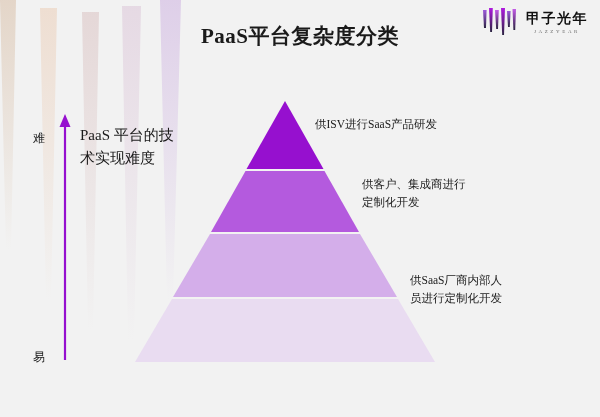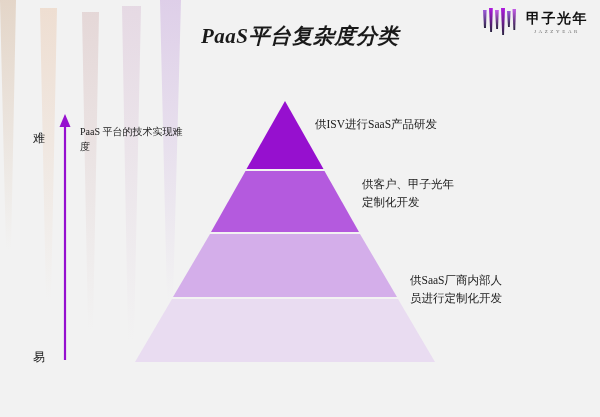--- a/index.html
+++ b/index.html
@@ -35,21 +35,20 @@
     position: absolute;
     left: 0;
     top: 22px;
     width: 600px;
     text-align: center;
     font-family: "Liberation Serif", serif;
     font-size: 21px;
     font-weight: bold;
     color: #1a1a1a;
     letter-spacing: 0.5px;
-    font-style: italic;
   }
 
   .logo {
     position: absolute;
     right: 12px;
     top: 8px;
     display: flex;
     align-items: center;
     gap: 7px;
   }
@@ -86,21 +85,21 @@
   }
   .axis-label.hard { left: 33px; top: 130px; }
   .axis-label.easy { left: 33px; top: 349px; }
 
   .axis-note {
     position: absolute;
     left: 80px;
     top: 124px;
     width: 104px;
     font-family: "Liberation Serif", serif;
-    font-size: 10px;
+    font-size: 15px;
     line-height: 1.5;
     color: #1a1a1a;
   }
 
   
   .tier-label {
     position: absolute;
     font-family: "Liberation Serif", serif;
     font-size: 11.5px;
     line-height: 1.55;
@@ -191,18 +190,18 @@
     <polygon points="285,101 246.5,169 323.5,169" fill="#9610CF"></polygon>
 
     <polygon points="245.5,171 324.5,171 359,232 211,232" fill="#B45ADE"></polygon>
 
     <polygon points="210,234 360,234 397,297 173,297" fill="#D4AEEA"></polygon>
 
     <polygon points="172,299 398,299 435,362 135,362" fill="#E9DCF1"></polygon>
   </svg>
 
   <div class="tier-label t0">供ISV进行SaaS产品研发</div>
-  <div class="tier-label t1">供客户、甲子光年
+  <div class="tier-label t1">供客户、集成商进行
 定制化开发</div>
   <div class="tier-label t2">供SaaS厂商内部人
 员进行定制化开发</div>
 
 </div>
 
 </body></html>

